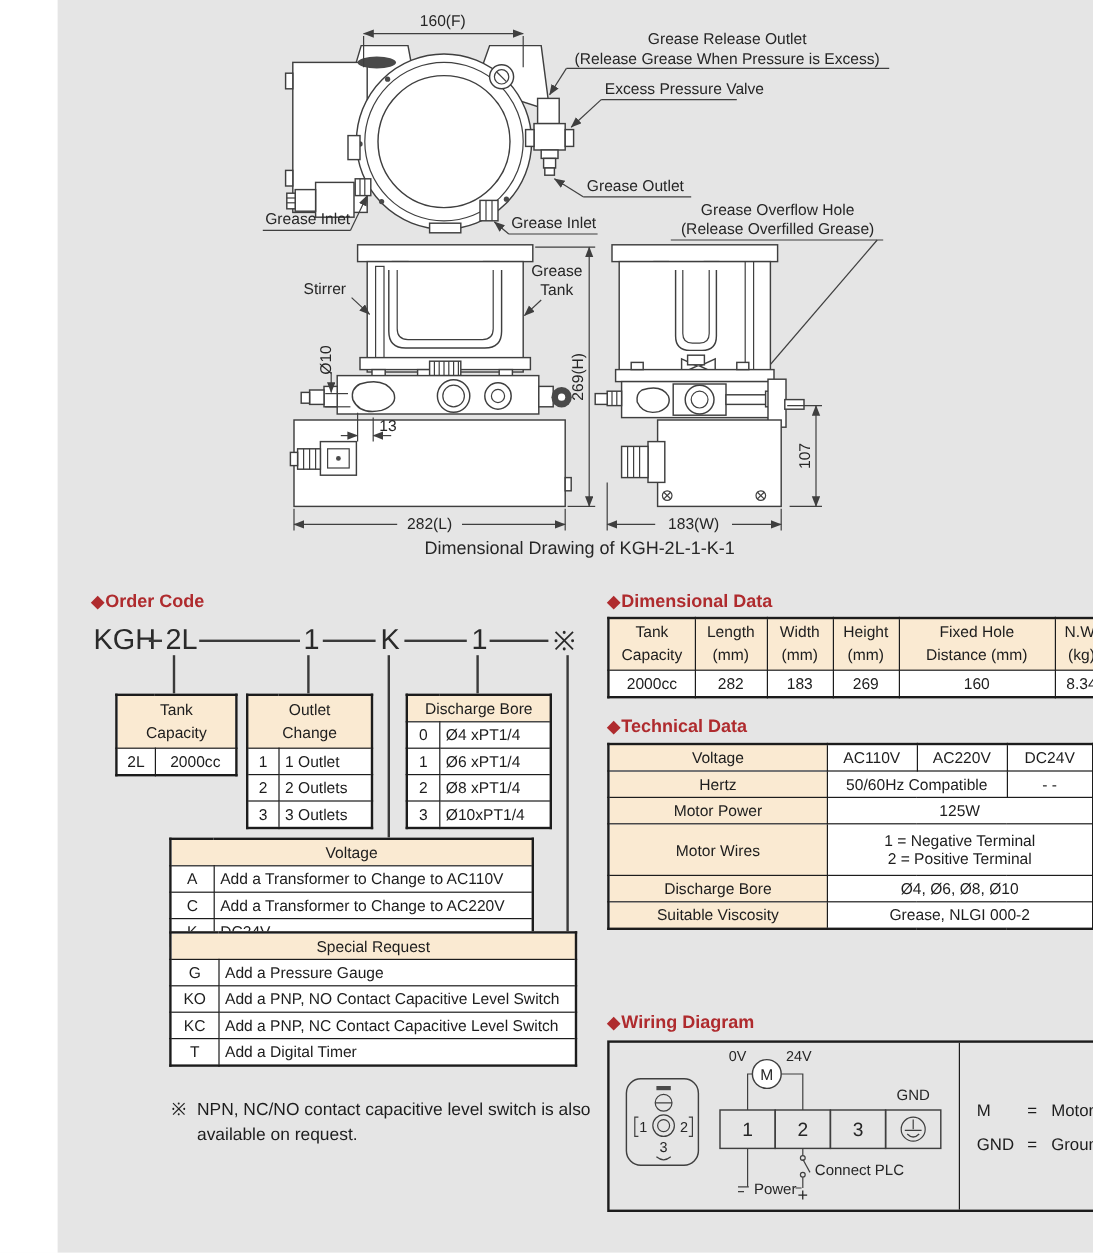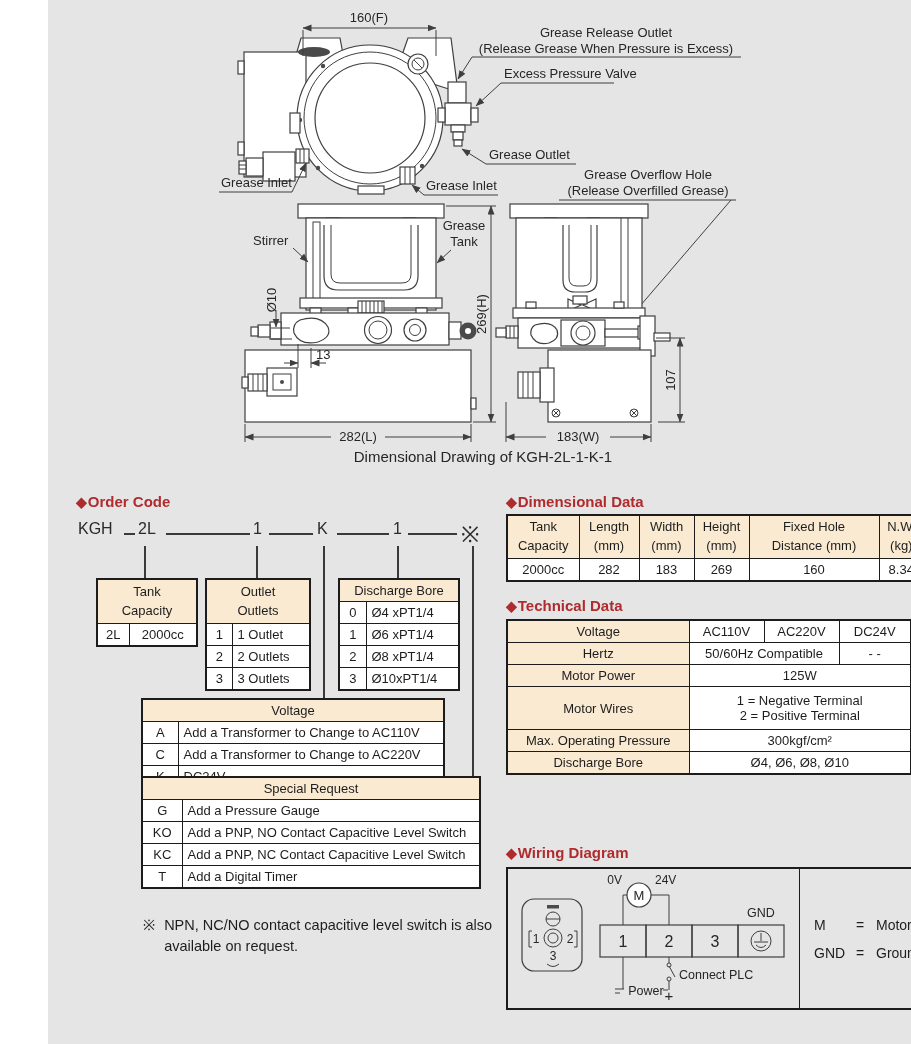--- a/index.html
+++ b/index.html
@@ -3,21 +3,21 @@
 <meta charset="utf-8">
 <style>
   html,body { margin:0; padding:0; background:#fff; }
   .page { position:relative; width:911px; height:1044px; background:#e5e5e5;
           font-family:"Liberation Sans", sans-serif; color:#232323; overflow:hidden;margin-left:48px; }
   .abs { position:absolute; }
 
   .sec-title { font-size:15px; font-weight:bold; color:#af2b2e; white-space:nowrap;text-align:right; }
   .sec-title .diamond { font-size:14px; margin-right:1px; }
 
-  .code-part { position:absolute; font-size:16px; font-weight:normal; color:#2a2a2a; }
+  .code-part { position:absolute; font-size:24px; font-weight:normal; color:#2a2a2a; }
   .hline { position:absolute; height:1.6px; background:#3a3a3a; }
   .vline { position:absolute; width:1.6px; background:#3a3a3a; }
 
   table.tbl { border-collapse:collapse; font-size:13px; color:#1d1d1d;
               table-layout:fixed; background:#fff; }
   .tbl td { border:1.4px solid #1c1c1c; padding:1px 5px; height:19px; overflow:hidden; }
   .tbl { border:2px solid #1c1c1c; }
   .hdr { background:#faead2; text-align:center; }
   .c { text-align:center; }
   .l { text-align:left; }
@@ -335,21 +335,21 @@
 
   <table class="tbl abs" style="left:157px;top:578px;width:106px">
     <colgroup>
         <col style="width:26px">
         <col>
       </colgroup>
     <tbody>
         <tr>
           <td class="hdr hdr2" colspan="2" style="height:41px">
       <div>Outlet</div>
-      <div>Outlets</div>
+      <div>Change</div>
           </td>
         </tr>
     <tr>
           <td class="c">1</td>
           <td class="l">1 Outlet</td>
         </tr>
     <tr>
           <td class="c">2</td>
           <td class="l">2 Outlets</td>
         </tr>
@@ -524,26 +524,26 @@
       <td class="c" colspan="3">125W</td>
         </tr>
     <tr>
       <td class="hdr">Motor Wires</td>
       <td class="c" colspan="3" style="height:40px">
         <div>1 = Negative Terminal</div>
         <div>2 = Positive Terminal</div>
           </td>
         </tr>
     <tr>
-      <td class="hdr">Max. Operating Pressure</td>
-      <td class="c" colspan="3">300kgf/cm²</td>
-        </tr>
-    <tr>
       <td class="hdr">Discharge Bore</td>
       <td class="c" colspan="3">Ø4, Ø6, Ø8, Ø10</td>
+        </tr>
+    <tr>
+      <td class="hdr">Suitable Viscosity</td>
+      <td class="c" colspan="3">Grease, NLGI 000-2</td>
         </tr>
   </tbody>
     </table>
 
   <div class="abs sec-title" style="left:458px;top:844px">
     <span class="diamond">◆</span><span>Wiring Diagram</span>
   </div>
 
   <div class="abs wiring-box" style="left:458px;top:867px;width:404px;height:139px">
     <div class="wiring-left">

